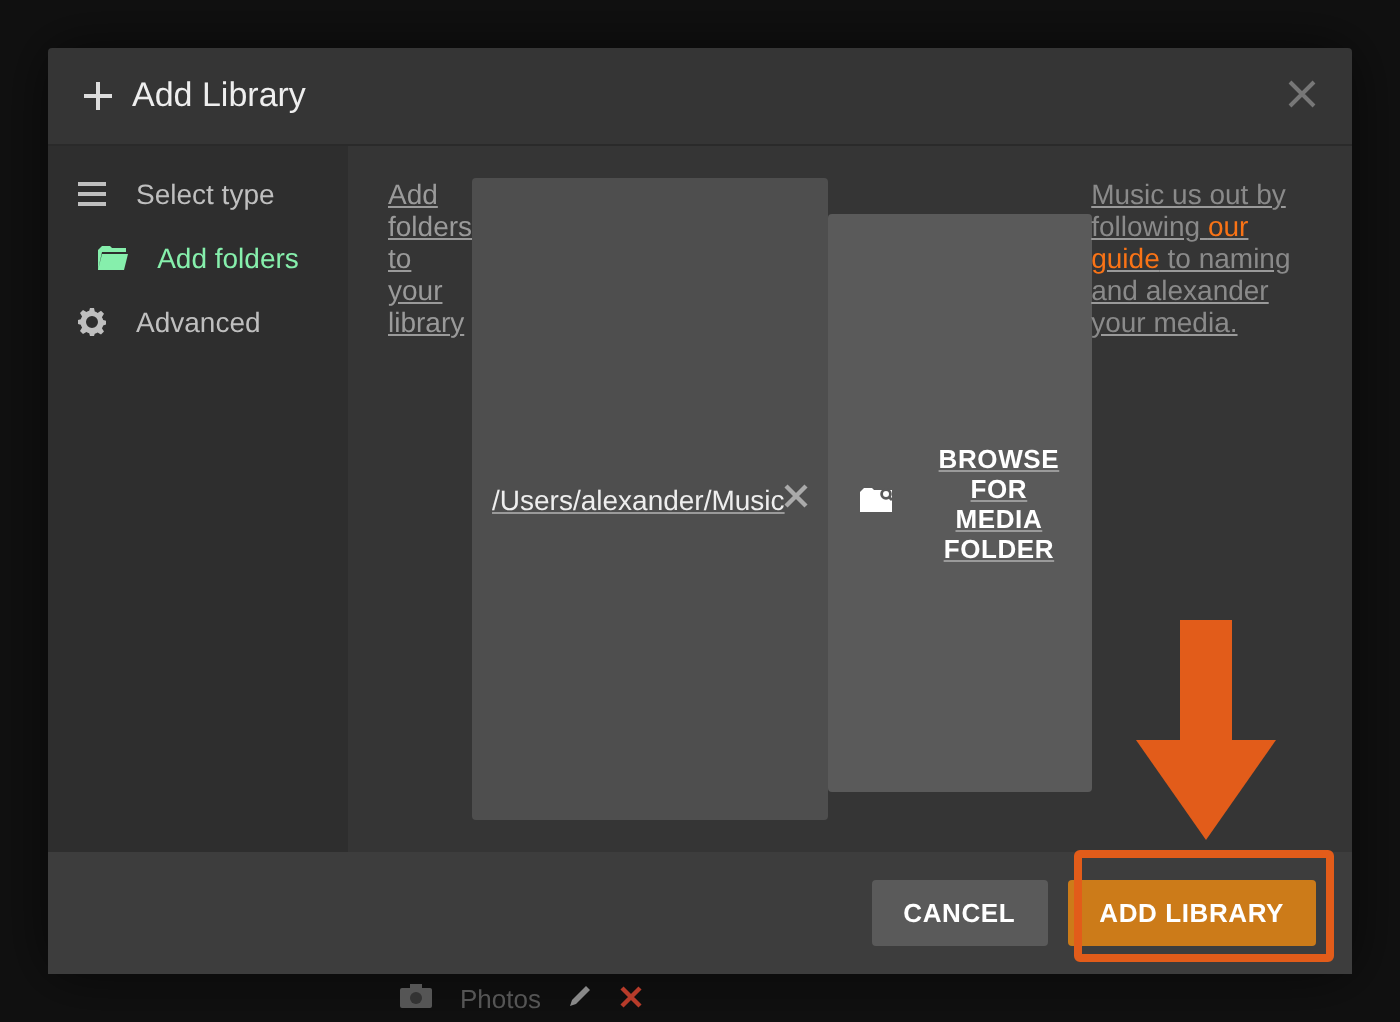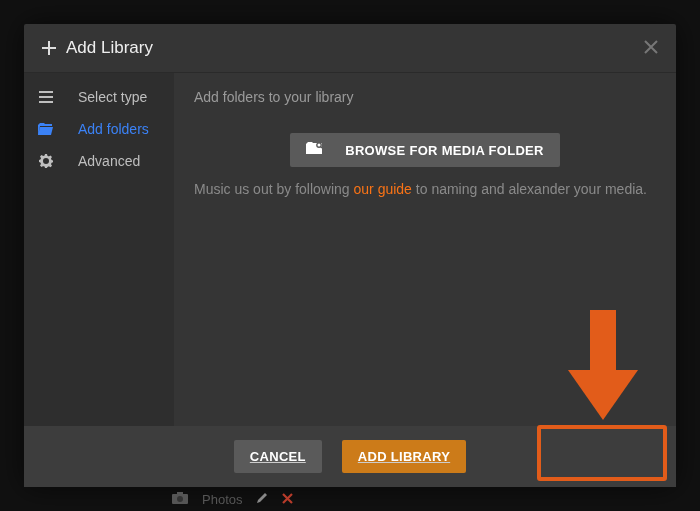--- a/index.html
+++ b/index.html
@@ -47,41 +47,43 @@
     min-height: 0;
   }
   .sidebar {
     width: 150px;
     background: #2e2e2e;
     padding-top: 8px;
   }
   .side-item {
     display: flex;
     align-items: center;
-    gap: 24px;
+    gap: 14px;
     padding: 8px 14px;
     color: #bfbfbf;
     cursor: pointer;
     font-size: 14px;
   }
   .side-item.active {
-    color: #3b82f6;
+    color: #86efac;
+    justify-content: center;
   }
   .side-item .ic {
     width: 16px;
     display: inline-flex;
     justify-content: center;
     color: inherit;
   }
   .main {
     flex: 1;
     padding: 16px 20px;
     display: flex;
-    flex-direction: column;
+    flex-direction: row;
     color: #9a9a9a;
+    text-decoration: underline;
   }
   .instruction {
     margin-bottom: 10px;
     font-size: 14px;
   }
   .path-row {
     display: flex;
     align-items: center;
     background: #4e4e4e;
     border-radius: 2px;
@@ -120,23 +122,22 @@
     color: #8a8a8a;
   }
   .help a {
     color: #f97316;
     text-decoration: none;
   }
   .footer {
     background: #3d3d3d;
     padding: 14px 18px;
     display: flex;
-    justify-content: center;
-    gap: 20px;
-    text-decoration: underline;
+    justify-content: flex-end;
+    gap: 10px;
   }
   .btn-cancel {
     background: #5a5a5a;
     color: #fff;
     font-weight: 700;
     font-size: 13px;
     padding: 9px 16px;
     border: none;
     border-radius: 2px;
     cursor: pointer;
@@ -166,21 +167,21 @@
   }
   .callout-arrow {
     position: absolute;
     right: 62px;
     bottom: 88px;
     pointer-events: none;
   }
   
   .bg-hint {
     position: absolute;
-    left: 172px;
+    left: 200px;
     bottom: 4px;
     color: #555;
     font-size: 13px;
     display: flex;
     align-items: center;
     gap: 14px;
   }
   .bg-hint .pencil { color: #888; }
   .bg-hint .x2 { color: #b73b2a; font-weight: bold; }
 </style>
@@ -226,20 +227,28 @@
               <path d="M7 4a3 3 0 100 6 3 3 0 000-6zM6 0h2l.4 1.8c.5.15.97.37 1.4.66L11.5 1.4 13 2.9l-1.05 1.7c.3.43.5.9.66 1.4L14 6.4v1.9l-1.4.4c-.15.5-.37.97-.66 1.4L13 11.8l-1.5 1.5-1.7-1.05c-.43.3-.9.5-1.4.66L8 14H6l-.4-1.4c-.5-.15-.97-.37-1.4-.66L2.5 13 1 11.5l1.05-1.7c-.3-.43-.5-.9-.66-1.4L0 8V6l1.4-.4c.15-.5.37-.97.66-1.4L1 2.5 2.5 1l1.7 1.05c.43-.3.9-.5 1.4-.66L6 0z" fill="currentColor"></path>
             </svg>
         </span>
         <span>Advanced</span>
       </div>
     </div>
 
     <div class="main">
       <div class="instruction">Add folders to your library</div>
 
+      <div class="path-row">
+        <span class="path-text">/Users/alexander/Music</span>
+        <span class="x">
+          <svg width="12" height="12" viewBox="0 0 12 12">
+              <path d="M1 1l10 10M11 1L1 11" stroke="currentColor" stroke-width="2.2" fill="none"></path>
+            </svg>
+        </span>
+      </div>
 
       <div class="browse-row">
         <button class="btn-browse">
           <span>
             <svg width="16" height="13" viewBox="0 0 16 13">
                 <path d="M0 2l2-2h4l1 1h9v11H0V2z" fill="currentColor"></path>
                 <circle cx="13" cy="3" r="2.2" fill="none" stroke="#5a5a5a" stroke-width="1.4"></circle>
                 <path d="M14.6 4.6L16 6" stroke="#5a5a5a" stroke-width="1.4"></path>
               </svg>
           </span>

